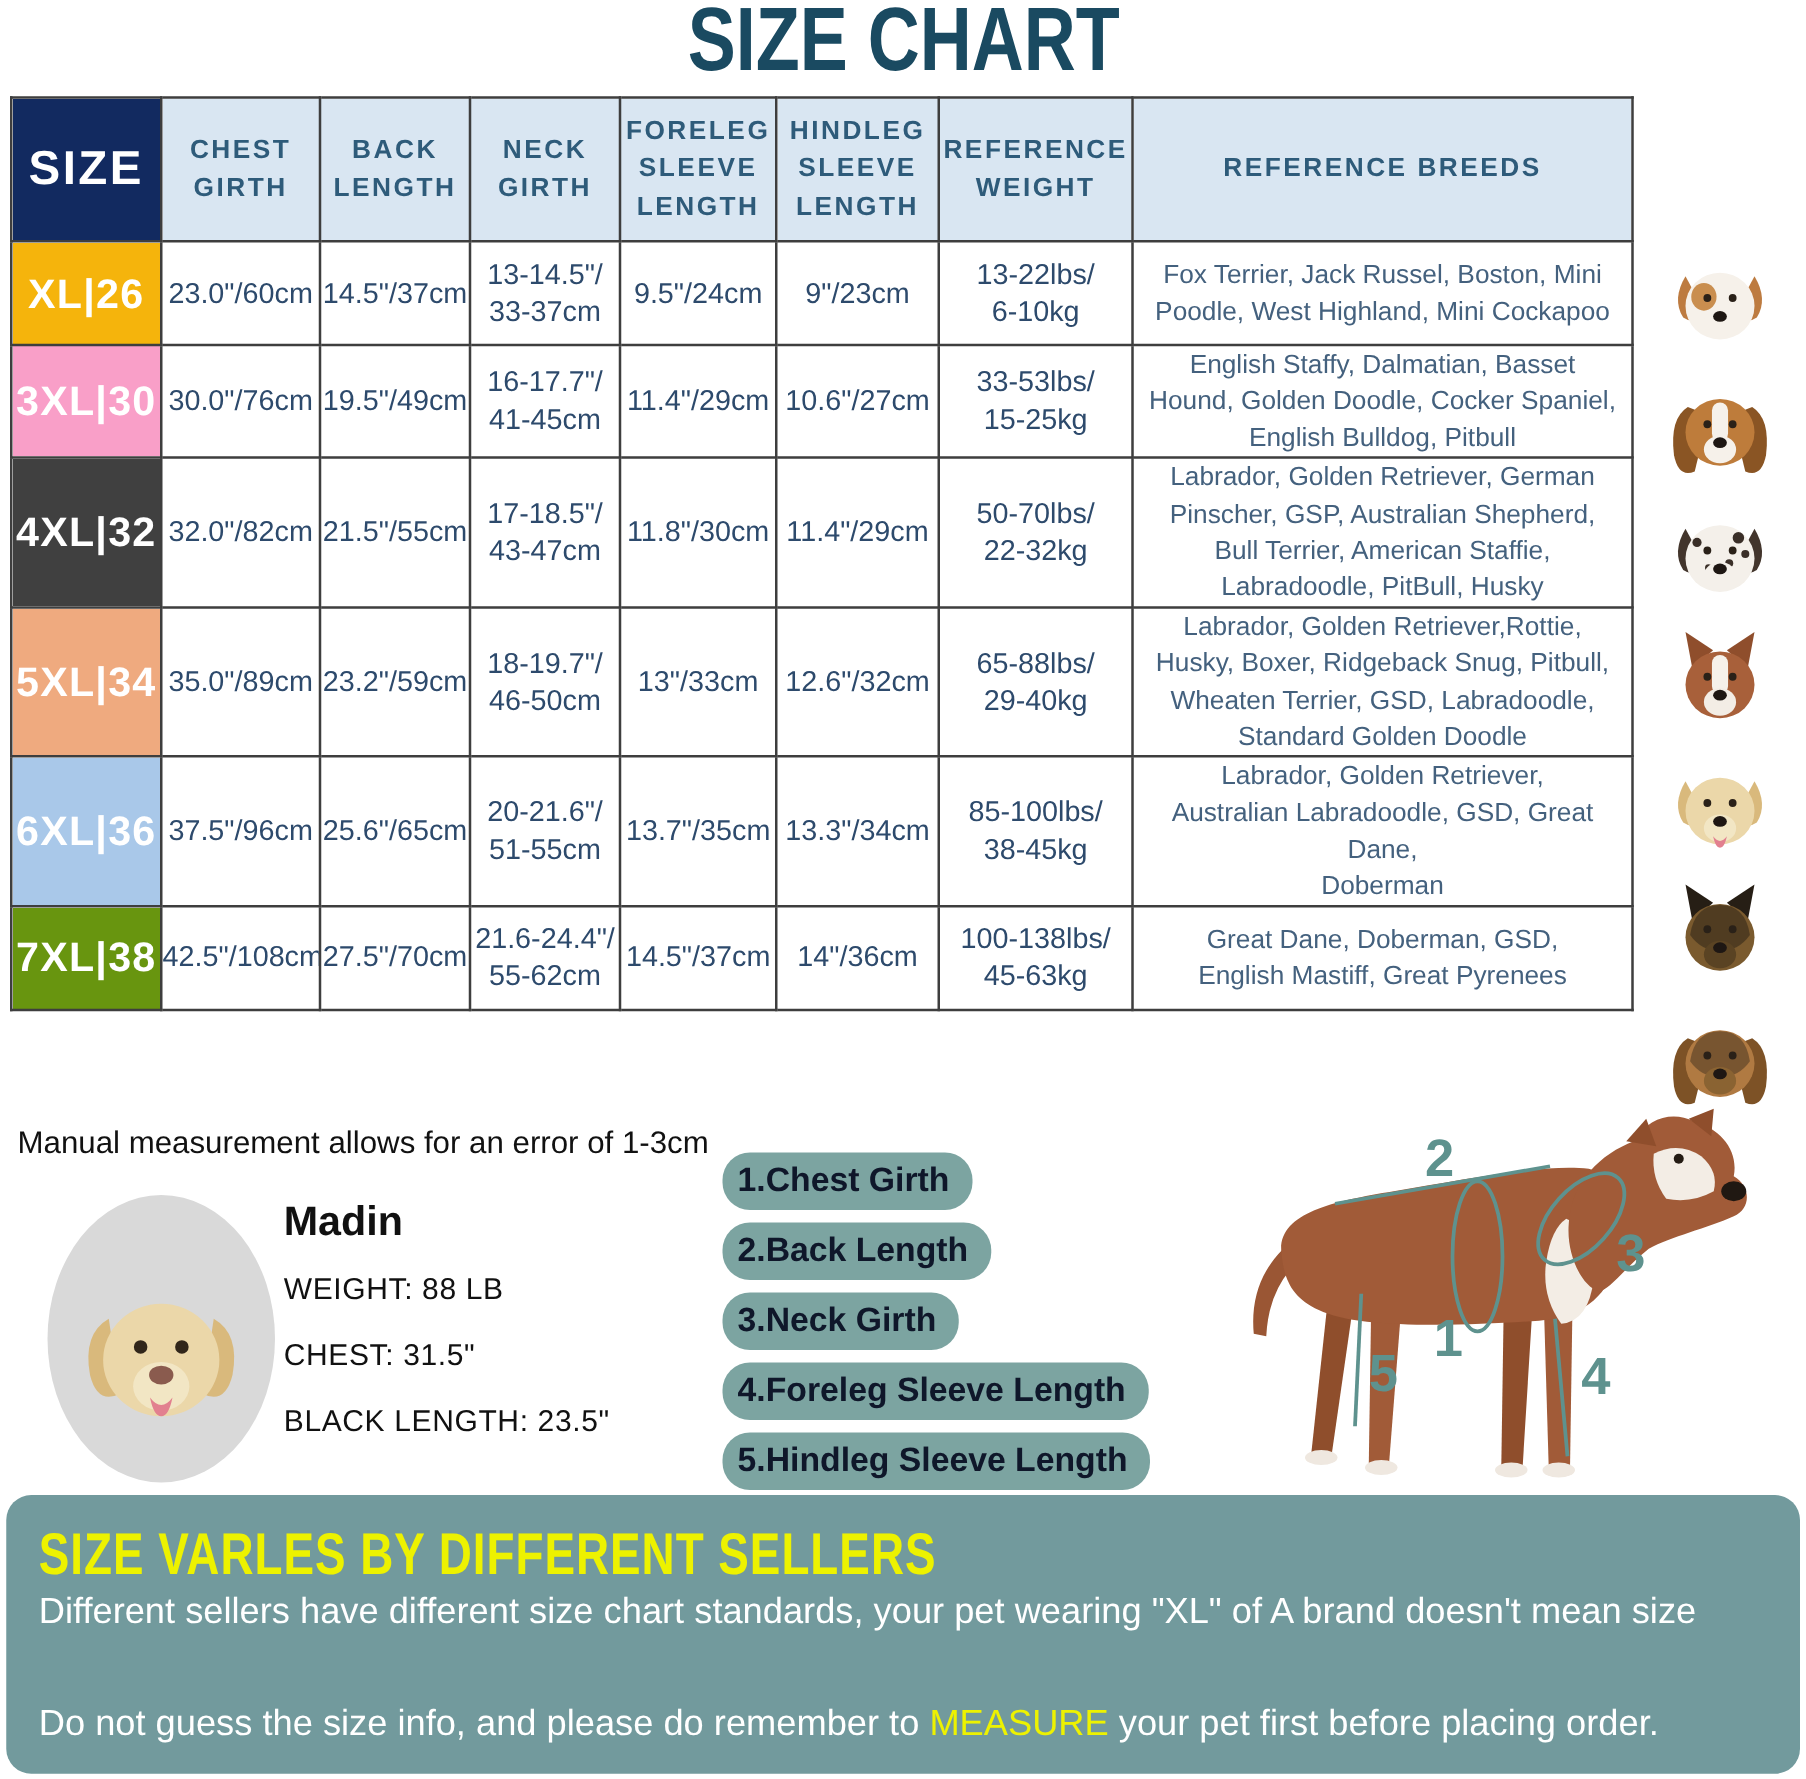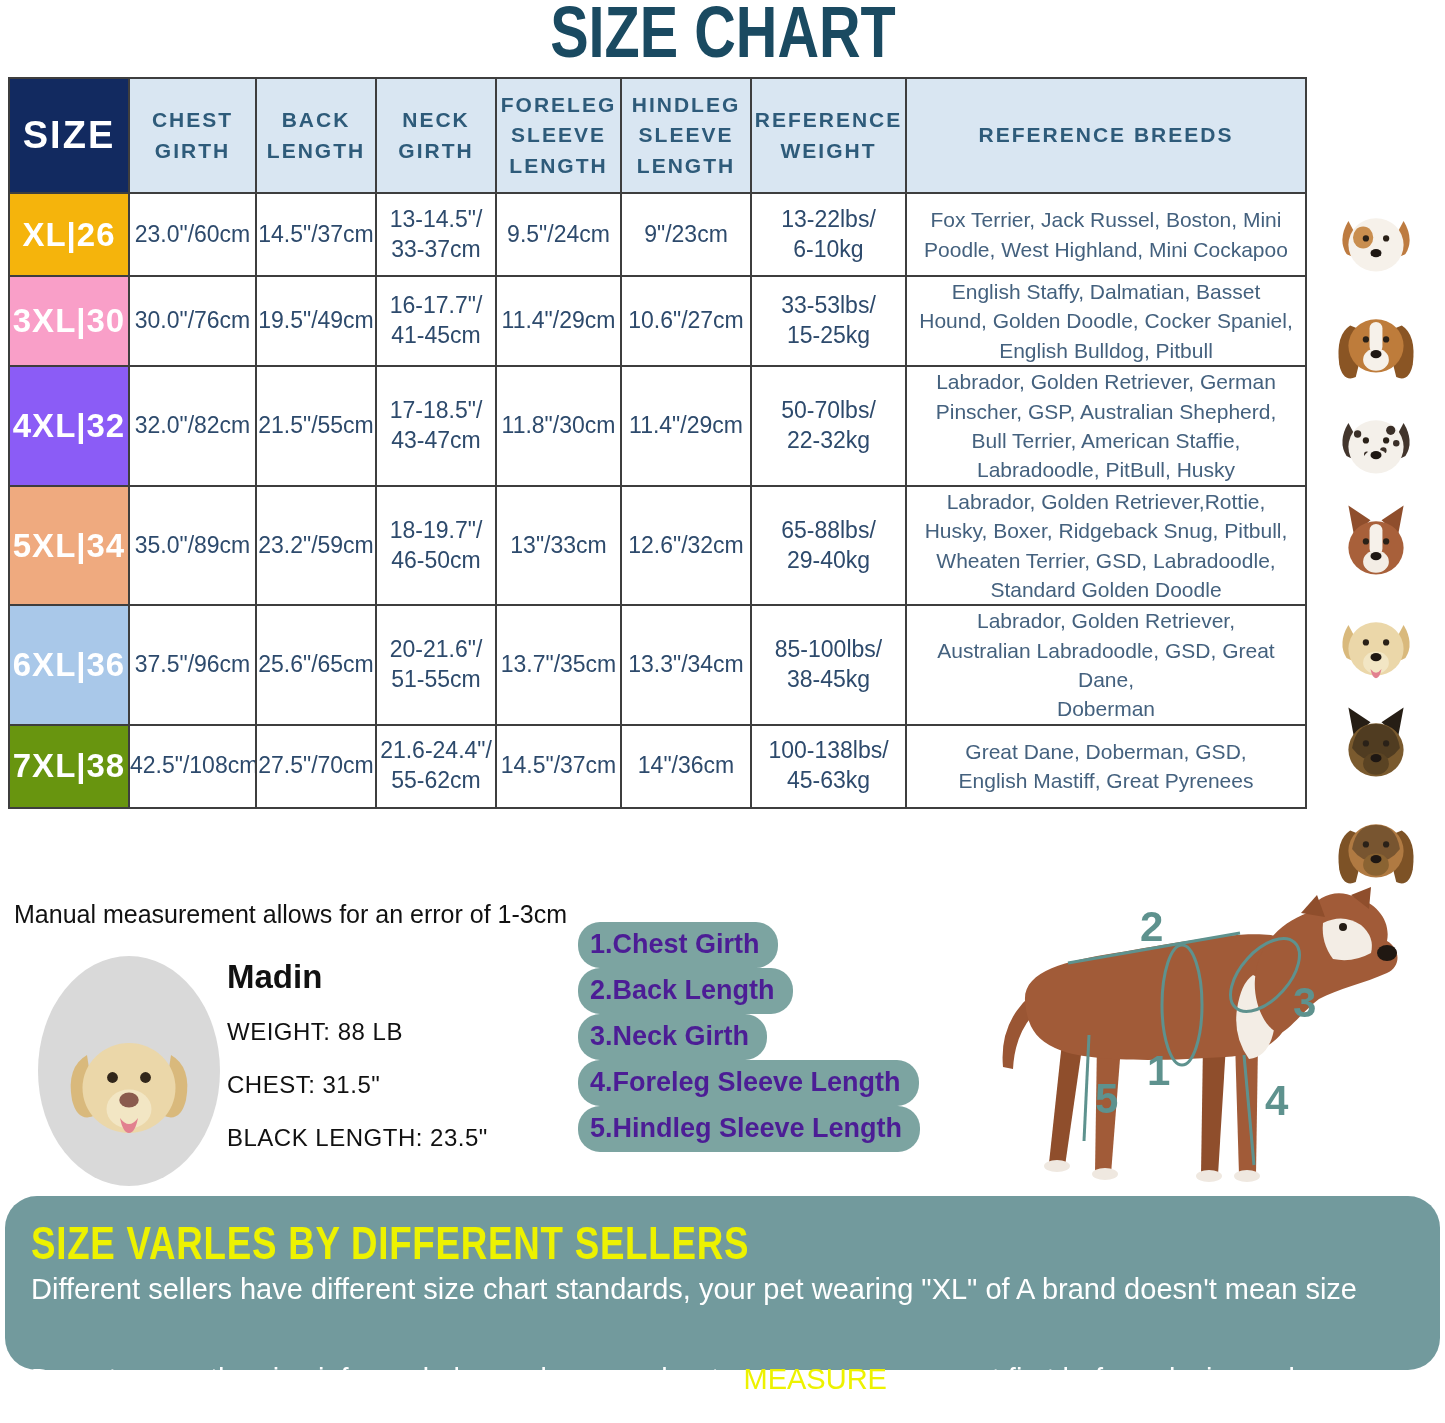--- a/index.html
+++ b/index.html
@@ -42,28 +42,28 @@
     background:#D9D9D9; border-radius:50%; display:flex; align-items:center; justify-content:center; overflow:hidden;
   }
   .model-photo svg { width:150px; height:150px; margin-top:28px; }
   .model-info { position:absolute; left:227px; top:958px; color:#111; }
   .model-name { font-size:33px; font-weight:bold; margin-bottom:22px; }
   .model-line { font-size:24px; margin-bottom:25px; letter-spacing:0.5px; }
   .model-tryon { font-size:24px; }
   .model-size { font-size:29px; font-weight:bold; margin-left:10px; }
   .pills { position:absolute; left:578px; top:922px; }
   .pill {
-    display:table; background:#7CA4A1; color:#4c1d95; font-size:27px; font-weight:bold;
-    border-radius:22px; padding:7px 18px 8px 12px; white-space:nowrap;
+    display:table; background:#7CA4A1; color:#0f172a; font-size:27px; font-weight:bold;
+    border-radius:22px; padding:7px 18px 8px 12px; margin-bottom:10px; white-space:nowrap;
   }
   .measure-diagram { position:absolute; left:935px; top:883px; width:470px; height:322px; }
   
   .footer-box {
-    position:absolute; left:5px; top:1196px; width:1435px; height:174px;
-    border-radius:32px; padding:22px 26px 0 26px;
+    position:absolute; left:5px; top:1196px; width:1435px; height:223px;
+    border-radius:20px; padding:22px 26px 0 26px;
   }
   .footer-heading {
     display:inline-block; font-size:47px; font-weight:bold; letter-spacing:1px;
     transform:scaleX(0.78); transform-origin:left center; white-space:nowrap; line-height:1.05;
   }
   .footer-body { color:#fff; font-size:29px; line-height:1.55; }
   .hl { font-weight:normal; }
 </style>
 </head>
 <body>
@@ -122,21 +122,21 @@
       <td class="c-val">19.5"/49cm</td>
       <td class="c-val">16-17.7"/
 41-45cm</td>
       <td class="c-val">11.4"/29cm</td>
       <td class="c-val">10.6"/27cm</td>
       <td class="c-val">33-53lbs/
 15-25kg</td>
       <td class="c-breeds">English Staffy, Dalmatian, Basset Hound, Golden Doodle, Cocker Spaniel, English Bulldog, Pitbull</td>
     </tr>
         <tr class="data-row">
-      <td class="c-size" style="background-color: #8b5cf6; margin-top: 14px;">4XL|32</td>
+      <td class="c-size" style="background-color: #404040; margin-top: 14px;">4XL|32</td>
       <td class="c-val">32.0"/82cm</td>
       <td class="c-val">21.5"/55cm</td>
       <td class="c-val">17-18.5"/
 43-47cm</td>
       <td class="c-val">11.8"/30cm</td>
       <td class="c-val">11.4"/29cm</td>
       <td class="c-val">50-70lbs/
 22-32kg</td>
       <td class="c-breeds">Labrador, Golden Retriever, German Pinscher, GSP, Australian Shepherd, Bull Terrier, American Staffie, Labradoodle, PitBull, Husky</td>
     </tr>

